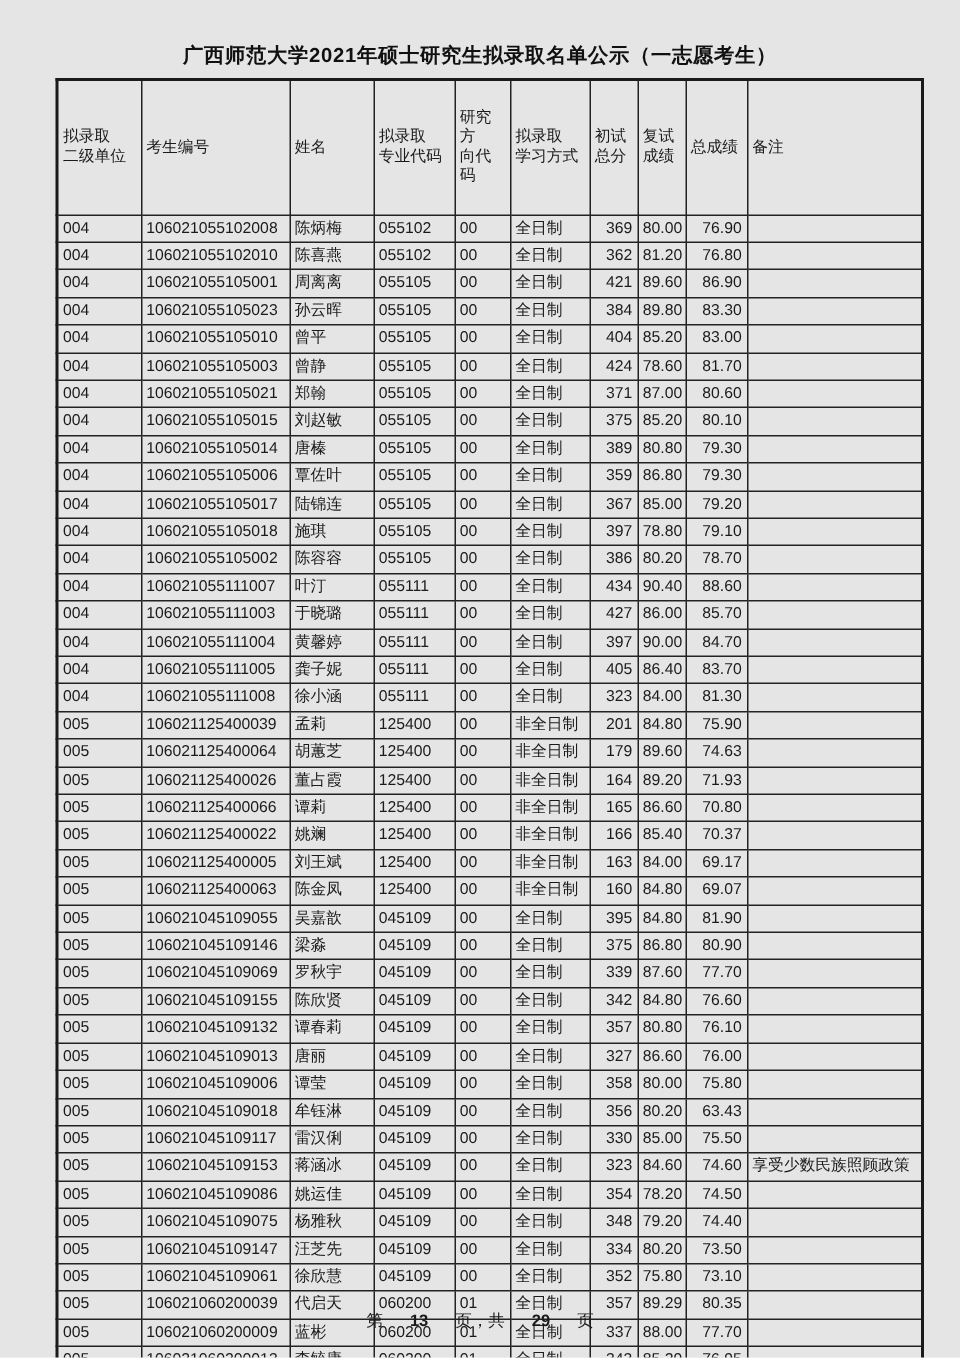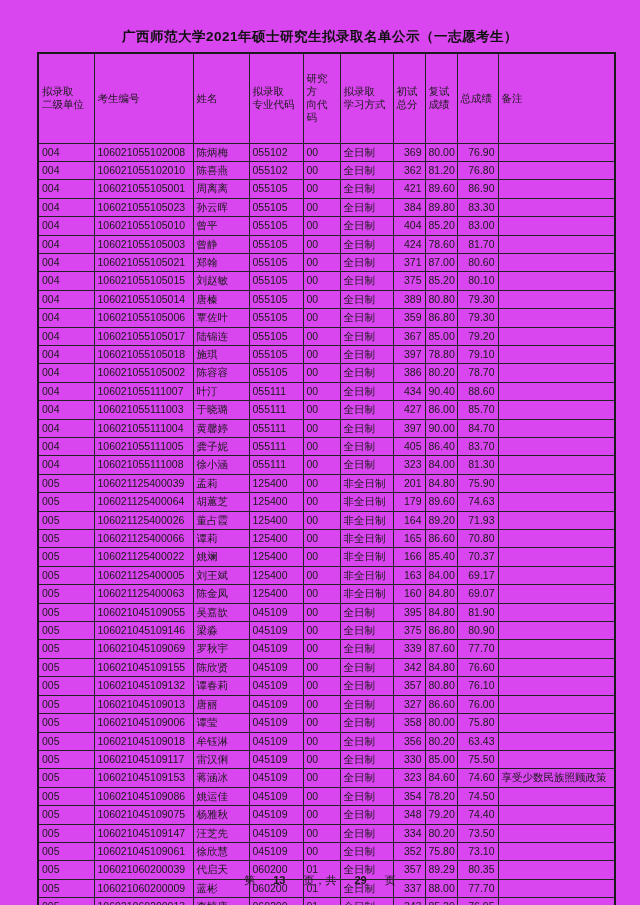--- a/index.html
+++ b/index.html
@@ -4,21 +4,21 @@
 <style>
   * { margin:0; padding:0; box-sizing:border-box; }
   html,body { width:640px; height:905px; }
   body {
     background:#fdfdfd;
     font-family:"Liberation Sans","DejaVu Sans",sans-serif;
     color:#1a1a1a;
     position:relative;
     overflow:hidden;
   }
-  .page { position:absolute; inset:0; background:#d946ef; }
+  .page { position:absolute; inset:0; background:#e5e5e5; }
   .title {
     position:absolute; top:28px; left:0; width:100%;
     text-align:center; font-size:13.5px; font-weight:bold;
     letter-spacing:0.5px; color:#111;
   }
   table.admission-table {
     position:absolute; left:37px; top:52px; width:577px;
     border-collapse:collapse; table-layout:fixed;
     border:2px solid #1a1a1a;
   }

